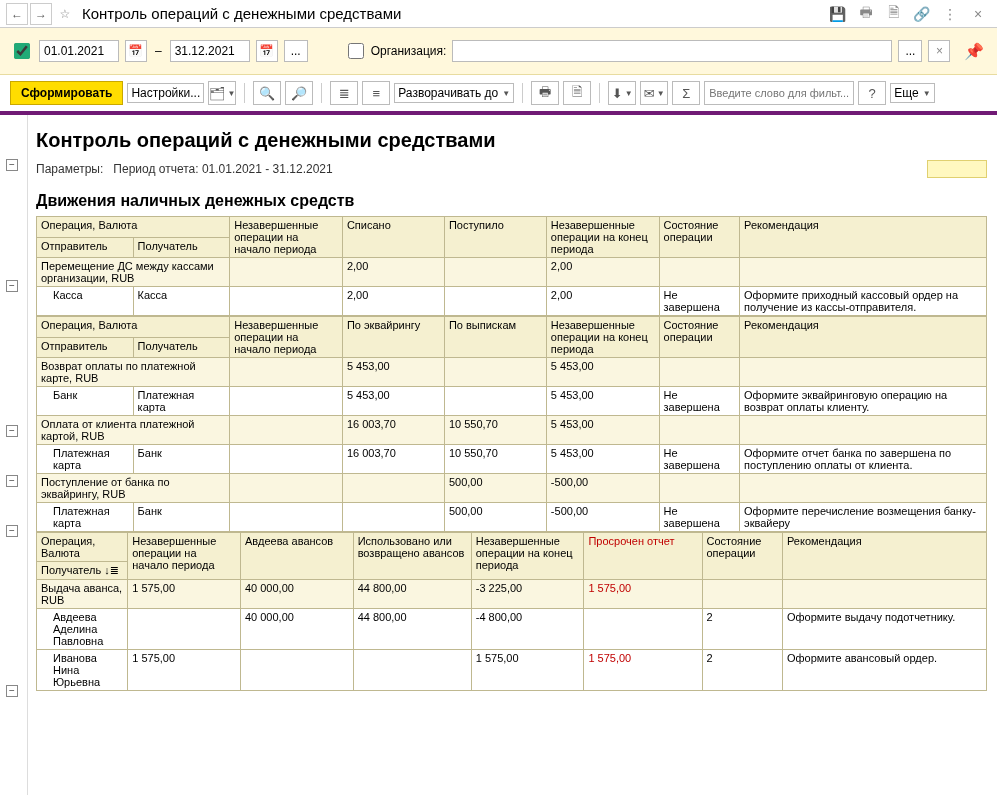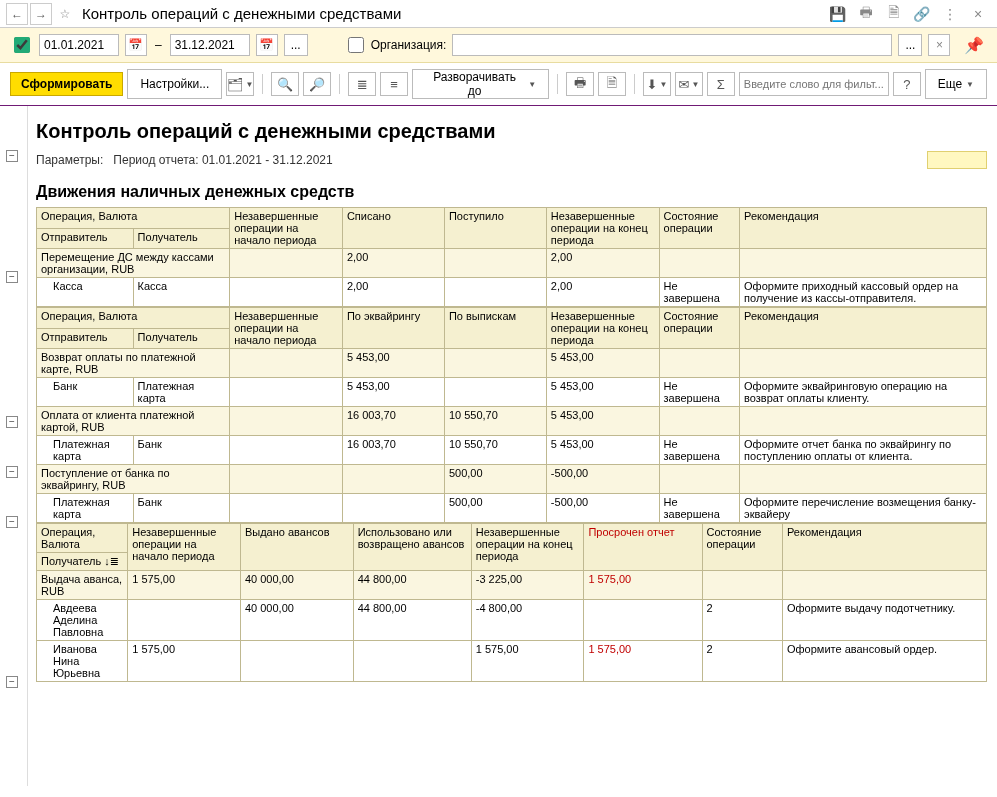--- a/index.html
+++ b/index.html
@@ -25,49 +25,49 @@
   }
   .icon-plain { width:22px;height:22px;display:inline-flex;align-items:center;justify-content:center;color:#888;cursor:pointer;margin-right:2px; }
   .title { font-size: 15px; margin-left: 4px; flex: 1; }
   .titlebar-right { display:flex; align-items:center; gap:4px; }
   .titlebar-right .icon-plain { color:#888; font-size:14px; }
   .close-x { color:#c00;font-size:14px; }
 
   
   .filterbar {
     background: #fff8dc;
-    padding: 6px 10px;
+    padding: 12px 10px;
     display: flex; align-items: center; gap: 6px;
     border-bottom: 1px solid #e8dca0;
   }
   .checkbox { width:16px;height:16px; accent-color:#2a7; }
   .date-input { width:80px; height:22px; border:1px solid #bbb; padding:0 4px; font-size:12px; }
   .cal-btn { width:22px;height:22px;border:1px solid #bbb;background:#fff;display:inline-flex;align-items:center;justify-content:center;color:#888;cursor:pointer; }
   .dash { margin:0 2px; }
   .dots-btn { width:24px;height:22px;border:1px solid #bbb;background:#fff;cursor:pointer;display:inline-flex;align-items:center;justify-content:center; }
   .org-label { margin-left:30px;display:flex;align-items:center;gap:4px; }
   .org-input { width:440px;height:22px;border:1px solid #bbb;padding:0 4px;font-size:12px; }
   .org-clear { width:22px;height:22px;border:1px solid #bbb;background:#fff;cursor:pointer;display:inline-flex;align-items:center;justify-content:center;color:#888; }
   .pin { margin-left:auto; color:#aaa; font-size:16px; }
 
   
   .toolbar {
     padding: 6px 10px;
     display: flex; align-items: center; gap: 4px;
-    border-bottom: 1px solid #701a75;
+    border-bottom: 4px solid #701a75;
     background:#fff;
   }
   .btn-yellow {
     background: #ffdd00; border:1px solid #c9a800;
     padding: 4px 10px; font-weight: bold; cursor: pointer;
     font-size:12px;
   }
   .btn-white {
-    background:#fff; border:1px solid #bbb; padding:3px 12px;
-    cursor:pointer; font-size:12px; height:30px;
+    background:#fff; border:1px solid #bbb; padding:3px 3px;
+    cursor:pointer; font-size:12px; height:20px;
     display:inline-flex;align-items:center;gap:2px;
   }
   .btn-icon { width:28px;height:24px;border:1px solid #bbb;background:#fff;display:inline-flex;align-items:center;justify-content:center;cursor:pointer;color:#555;font-size:13px; }
   .btn-dd { position:relative; }
   .dd-arrow { font-size:8px;color:#555;margin-left:2px; }
   .sep { width:1px;height:20px;background:#ccc;margin:0 4px; }
   .filter-input { width:150px;height:24px;border:1px solid #bbb;padding:0 4px;font-size:11px;color:#999; }
 
   
   .report-wrap { position:relative; padding: 0 0 0 28px; overflow:auto; height: 680px; }
@@ -292,21 +292,21 @@
             <td class="grp"></td>
       </tr>
       <tr>
         <td class="indent">Платежная карта</td>
         <td>Банк</td>
         <td class="num"></td>
         <td class="num">16 003,70</td>
         <td class="num">10 550,70</td>
         <td class="num">5 453,00</td>
         <td>Не завершена</td>
-        <td>Оформите отчет банка по эквайрингу по поступлению оплаты от клиента.</td>
+        <td>Оформите отчет банка по завершена по поступлению оплаты от клиента.</td>
       </tr>
       <tr>
         <td class="grp" colspan="2">Поступление от банка по эквайрингу, RUB</td>
         <td class="grp num"></td>
         <td class="grp num"></td>
         <td class="grp num">500,00</td>
         <td class="grp num">-500,00</td>
         <td class="grp"></td>
             <td class="grp"></td>
       </tr>
@@ -331,21 +331,21 @@
           <col class="c4">
           <col class="c5">
           <col class="c6">
           <col class="c7">
           <col class="c8">
         </colgroup>
       <tbody>
           <tr>
         <td class="hdr">Операция, Валюта</td>
         <td class="hdr" rowspan="2">Незавершенные операции на начало периода</td>
-        <td class="hdr" rowspan="2">Выдано авансов</td>
+        <td class="hdr" rowspan="2">Авдеева авансов</td>
         <td class="hdr" rowspan="2">Использовано или возвращено авансов</td>
         <td class="hdr" rowspan="2">Незавершенные операции на конец периода</td>
         <td class="hdr red" rowspan="2">Просрочен отчет</td>
         <td class="hdr" rowspan="2">Состояние операции</td>
         <td class="hdr" rowspan="2">Рекомендация</td>
       </tr>
       <tr>
         <td class="hdr"><span>Получатель</span> ↓≣</td>
       </tr>
       <tr>

